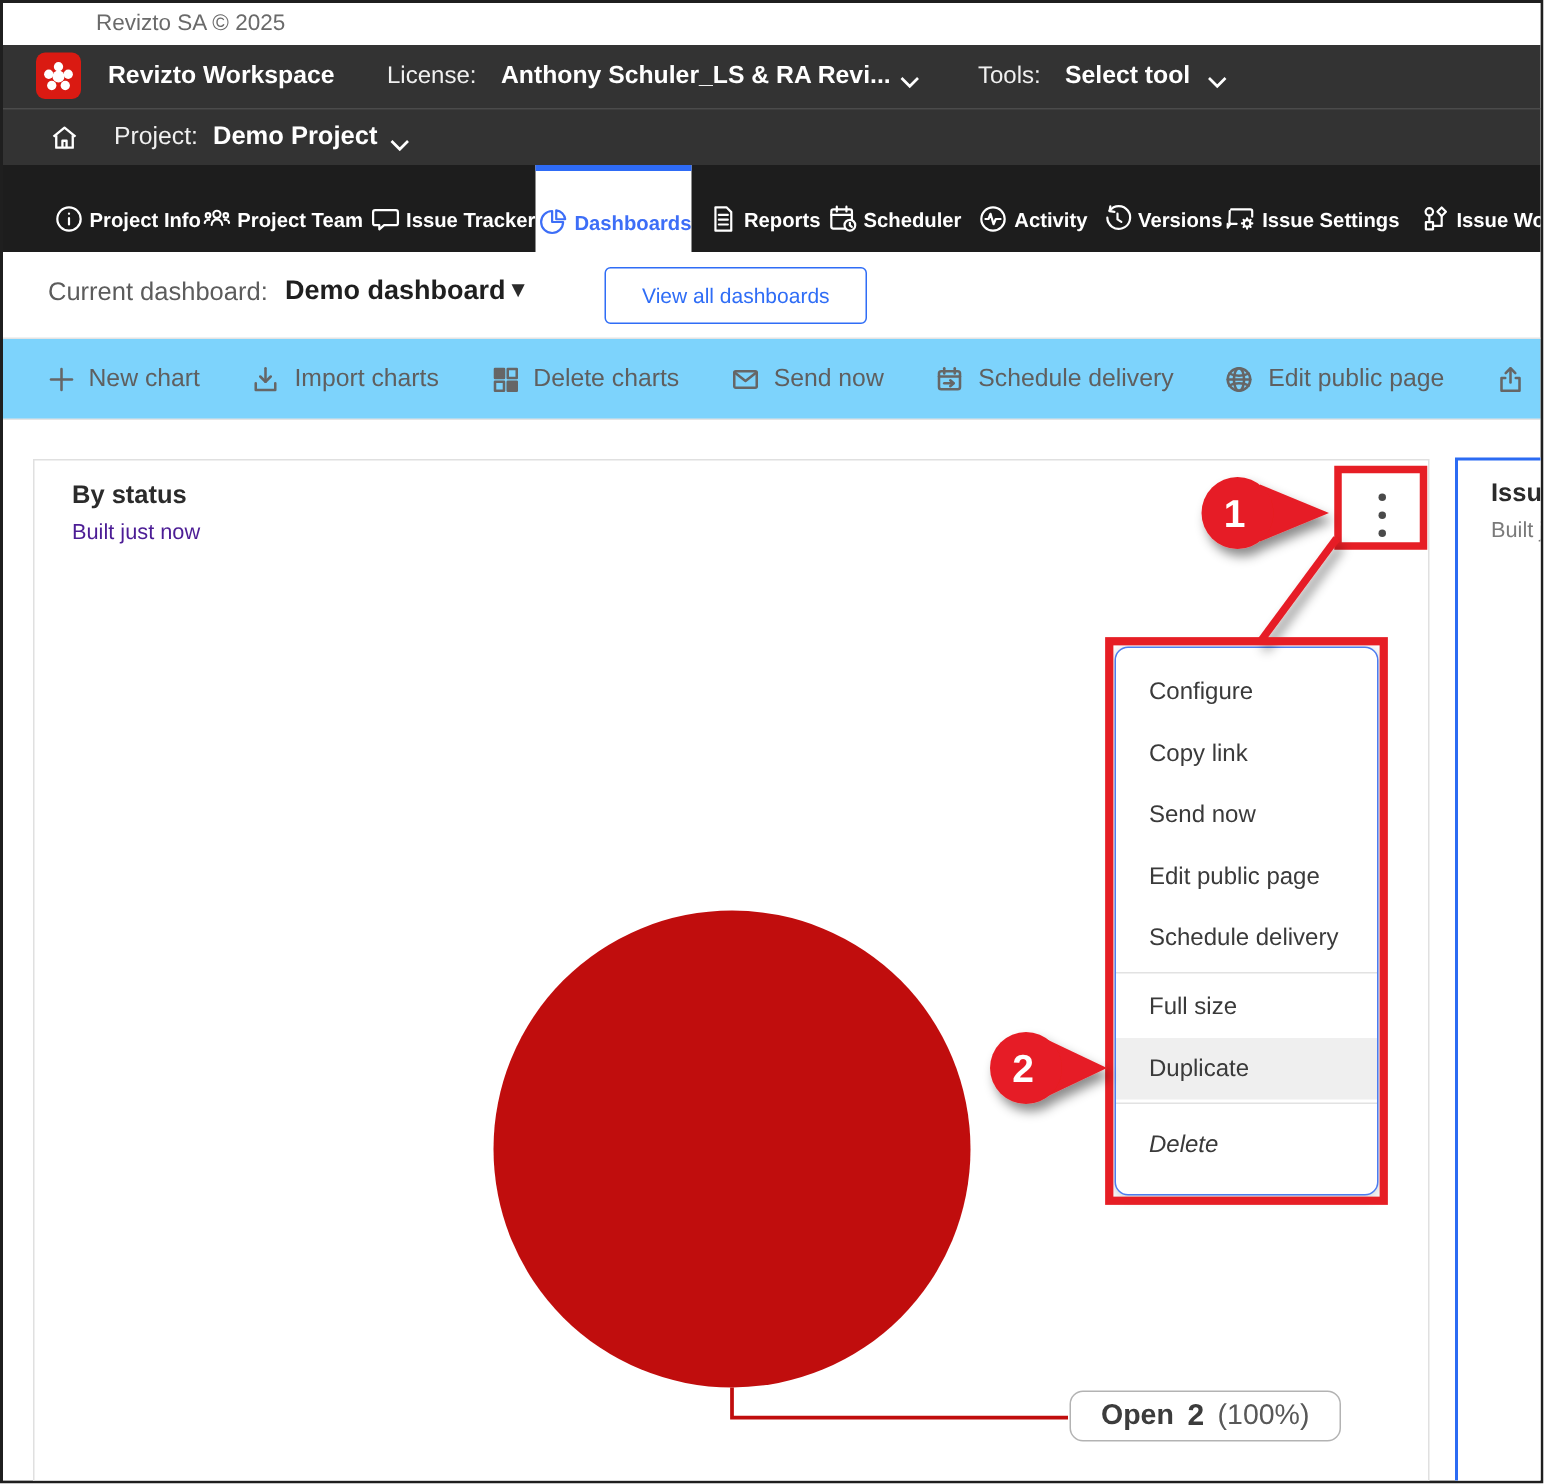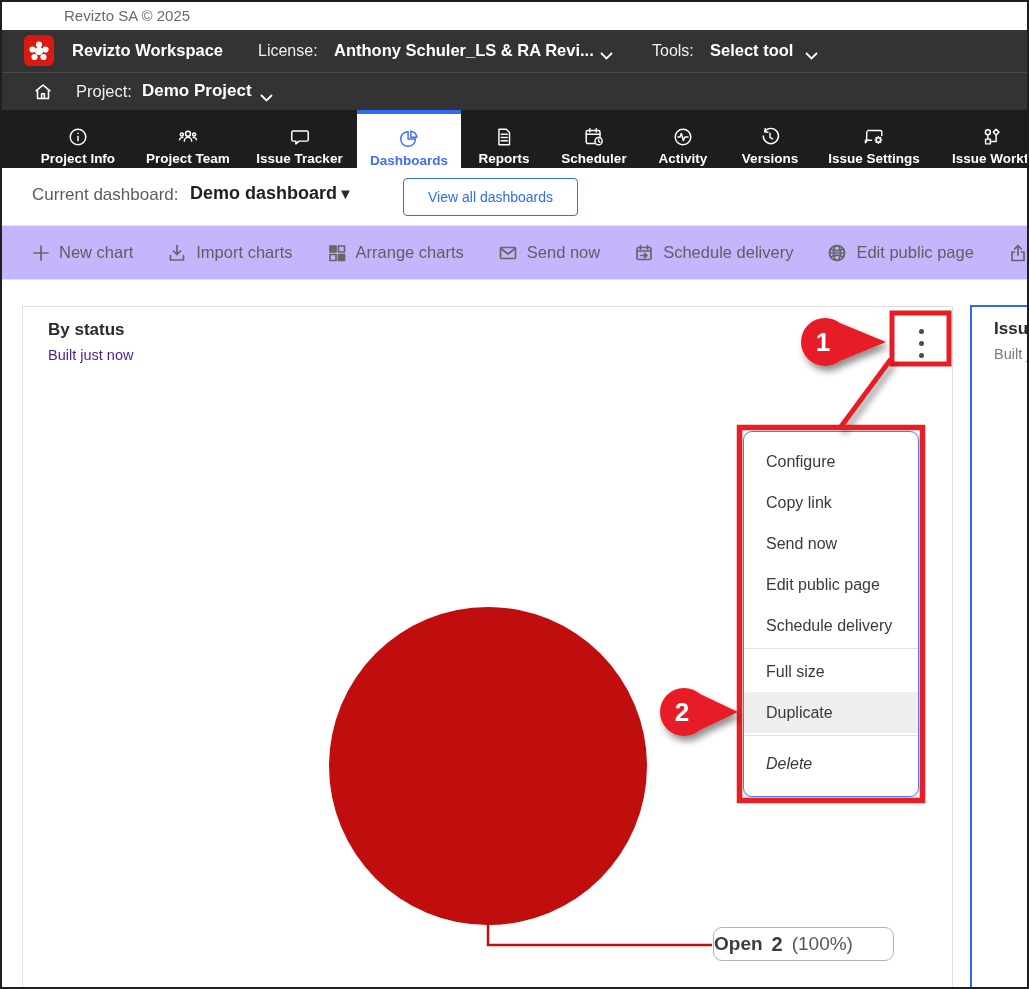--- a/index.html
+++ b/index.html
@@ -20,48 +20,48 @@
 
   
   .projectbar { height:38px; background:#333333; border-top:1px solid #4b4b4b; position:relative; color:#fff; }
   .projectbar .home { position:absolute; left:30px; top:8px; }
   .projectbar .lbl { position:absolute; left:74px; top:9px; font-size:16.5px; color:#f0f0f0; }
   .projectbar .val { position:absolute; left:140px; top:8px; font-size:17px; font-weight:bold; }
   .projectbar .pchev { position:absolute; left:258px; top:15px; }
 
   
   .tabbar { height:58px; background:#1d1d1d; display:flex; padding-left:20px; }
-  .tab { height:72px; display:flex; flex-direction:column; align-items:center; justify-content:center; gap:3px; color:#fff; cursor:pointer; flex:none; }
+  .tab { height:72px; display:flex; flex-direction:row; align-items:center; justify-content:flex-end; gap:3px; color:#fff; cursor:pointer; flex:none; }
   .tab .tlabel { font-size:13.5px; font-weight:600; white-space:nowrap; }
   .tab svg { stroke:#fff; fill:none; stroke-width:1.6; stroke-linecap:round; stroke-linejoin:round; }
   .tab.active { background:#fff; border-top:4px solid #2e6bf6; padding-top:0; color:#3d6ef7; }
   .tab.active svg { stroke:#3d6ef7; }
 
   
   .dashrow { height:58px; background:#fff; border-bottom:1px solid #e4e4e4; position:relative; }
   .dashrow .lbl { position:absolute; left:30px; top:17px; font-size:17px; color:#5c5c5c; }
   .dashrow .val { position:absolute; left:188px; top:15px; font-size:18px; font-weight:bold; color:#1f1f1f; }
   .dashrow .tri { position:absolute; left:336px; top:17px; font-size:15px; color:#2b2b2b; }
   .view-all-btn { position:absolute; left:401px; top:10px; height:38px; padding:0 24px; background:#fff; border:1px solid #2f6df6; border-radius:4px; color:#2f6df6; font-size:14px; font-family:inherit; cursor:pointer; }
 
   
-  .toolbar { height:54px; background:#c4b5fd; border-bottom:1px solid #e4e4e4; display:flex; align-items:center; gap:34px; padding-left:30px; white-space:nowrap; }
+  .toolbar { height:54px; background:#7dd3fc; border-bottom:1px solid #e4e4e4; display:flex; align-items:center; gap:34px; padding-left:30px; white-space:nowrap; }
   .tool { display:flex; align-items:center; gap:9px; color:#5f5f5f; font-size:16.5px; cursor:pointer; flex:none; }
   .tool svg { stroke:#666; fill:none; stroke-width:1.7; stroke-linecap:round; stroke-linejoin:round; }
 
   
   .content { position:relative; height:707px; background:#fff; }
   .card1 { position:absolute; left:20px; top:26px; width:931px; height:700px; background:#fff; border:1px solid #e0e0e0; }
   .card1 .ctitle { position:absolute; left:25px; top:13px; font-size:17px; font-weight:bold; color:#2b2b2b; }
   .card1 .csub { position:absolute; left:25px; top:40px; font-size:14.5px; color:#4c1d95; }
   .kebab { position:absolute; left:889px; top:14px; width:18px; height:44px; display:flex; flex-direction:column; align-items:center; justify-content:center; gap:7px; cursor:pointer; }
   .kebab i { width:5px; height:5px; border-radius:50%; background:#4a4a4a; }
   .pie { position:absolute; left:306px; top:300px; width:318px; height:318px; border-radius:50%; }
   .leader { position:absolute; left:0; top:0; width:931px; height:700px; pointer-events:none; }
-  .callout { position:absolute; left:690px; top:620px; width:181px; height:34px; background:#fff; border:1px solid #b3b3b3; border-radius:9px; display:flex; align-items:center; gap:9px; }
+  .callout { position:absolute; left:690px; top:620px; width:181px; height:34px; background:#fff; border:1px solid #b3b3b3; border-radius:9px; display:flex; align-items:center; justify-content:center; gap:9px; }
   .callout .c1 { font-size:19px; font-weight:bold; color:#3c3c3c; }
   .callout .c2 { font-size:20px; font-weight:bold; color:#3c3c3c; }
   .callout .c3 { font-size:19px; color:#585858; }
   .card2 { position:absolute; left:968px; top:25px; width:130px; height:700px; background:#fff; border:2px solid #2b6bf3; }
   .card2 .ctitle { position:absolute; left:22px; top:12px; font-size:17px; font-weight:bold; color:#2b2b2b; white-space:nowrap; }
   .card2 .csub { position:absolute; left:22px; top:39px; font-size:14.5px; color:#7a7a7a; white-space:nowrap; }
 
   
   .ctx-menu { position:absolute; left:741px; top:429px; width:176px; height:366px; background:#fff; border:1.5px solid #4d7cf0; border-radius:9px; box-shadow:0 2px 8px rgba(0,0,0,0.18); z-index:20; padding-top:9px; }
   .mi { height:41px; line-height:41px; padding-left:22px; font-size:16px; color:#3a3a3a; cursor:pointer; }
@@ -249,21 +249,21 @@
         </svg>
       <span>Import charts</span>
     </div>
     <div class="tool">
       <svg width="20" height="20" viewBox="0 0 20 20">
         <rect x="3" y="3" width="6" height="6" fill="#666"></rect>
           <rect x="11.5" y="3" width="6" height="6"></rect>
           <rect x="3" y="11.5" width="6" height="6"></rect>
           <rect x="11.5" y="11.5" width="6" height="6" fill="#666"></rect>
       </svg>
-      <span>Arrange charts</span>
+      <span>Delete charts</span>
     </div>
     <div class="tool">
       <svg width="20" height="20" viewBox="0 0 20 20">
           <rect x="2.5" y="4.5" width="15" height="11" rx="1"></rect>
           <polyline points="3,5.5 10,11 17,5.5"></polyline>
         </svg>
       <span>Send now</span>
     </div>
     <div class="tool">
       <svg width="20" height="20" viewBox="0 0 20 20">

